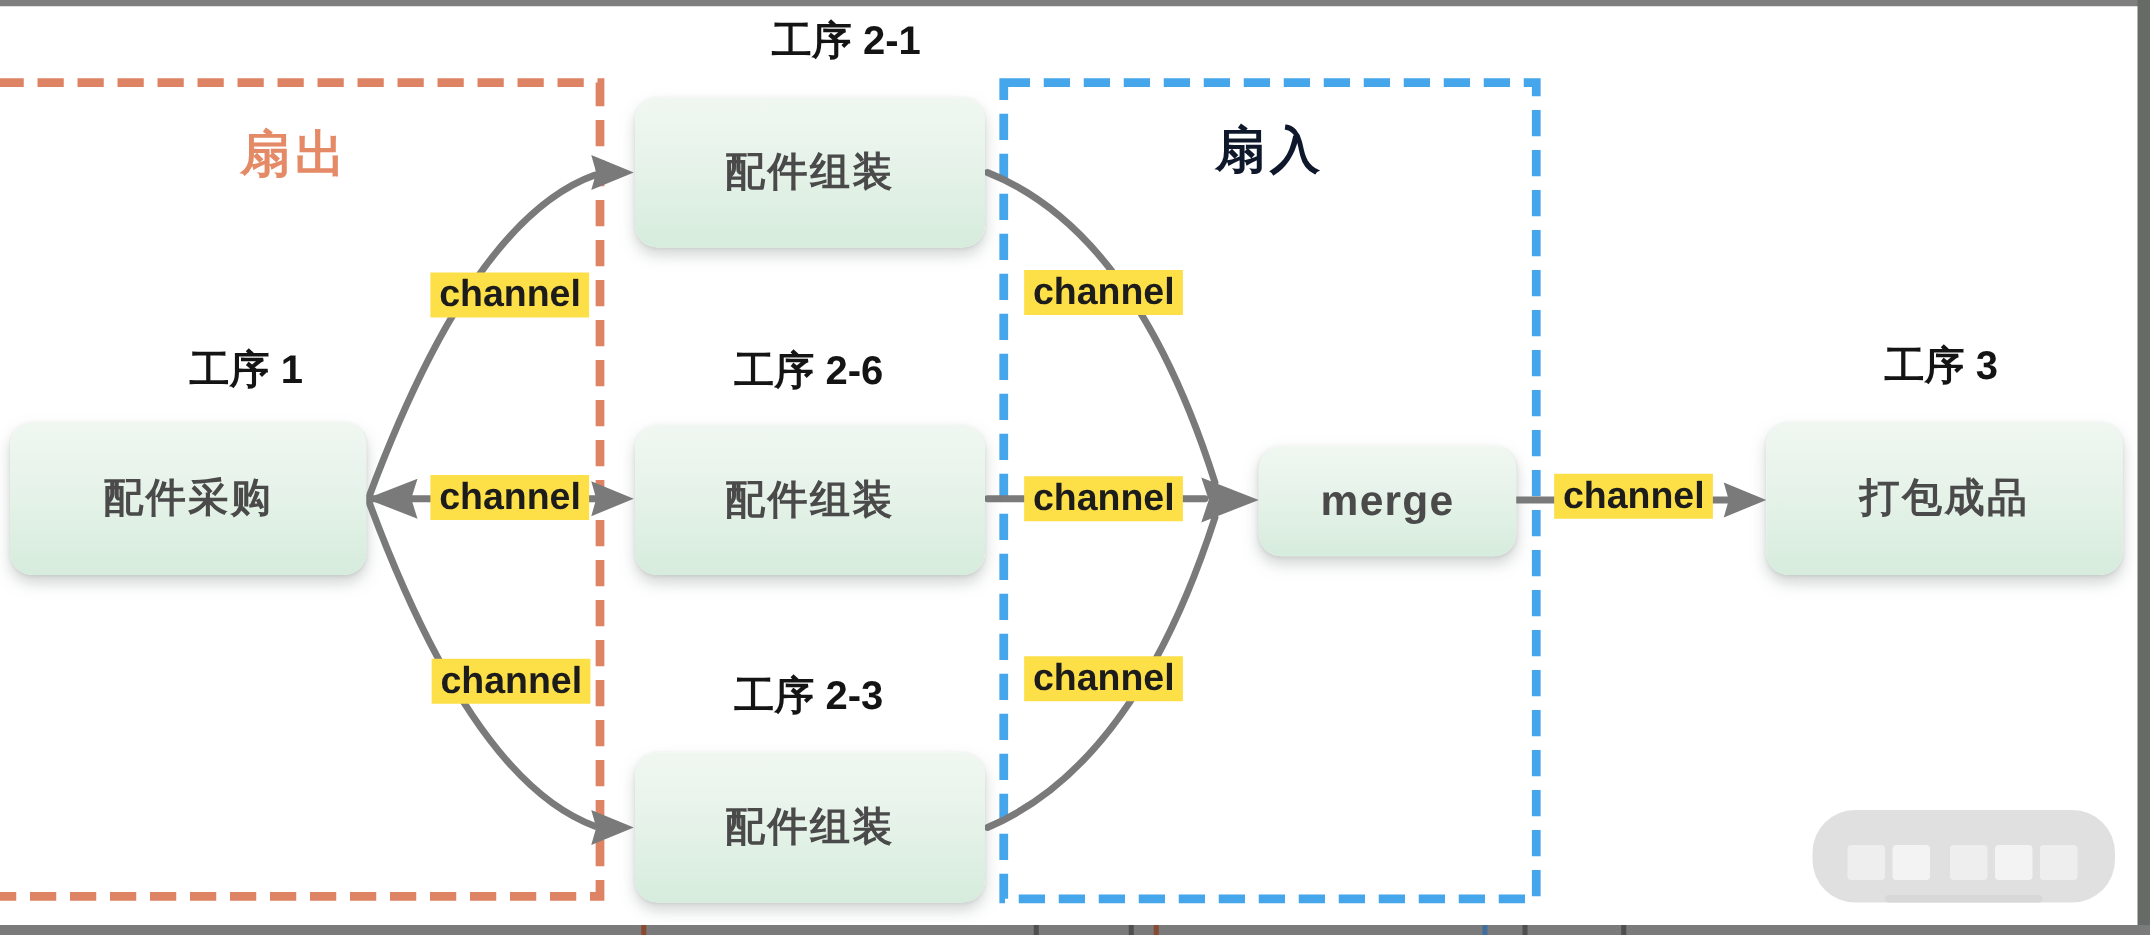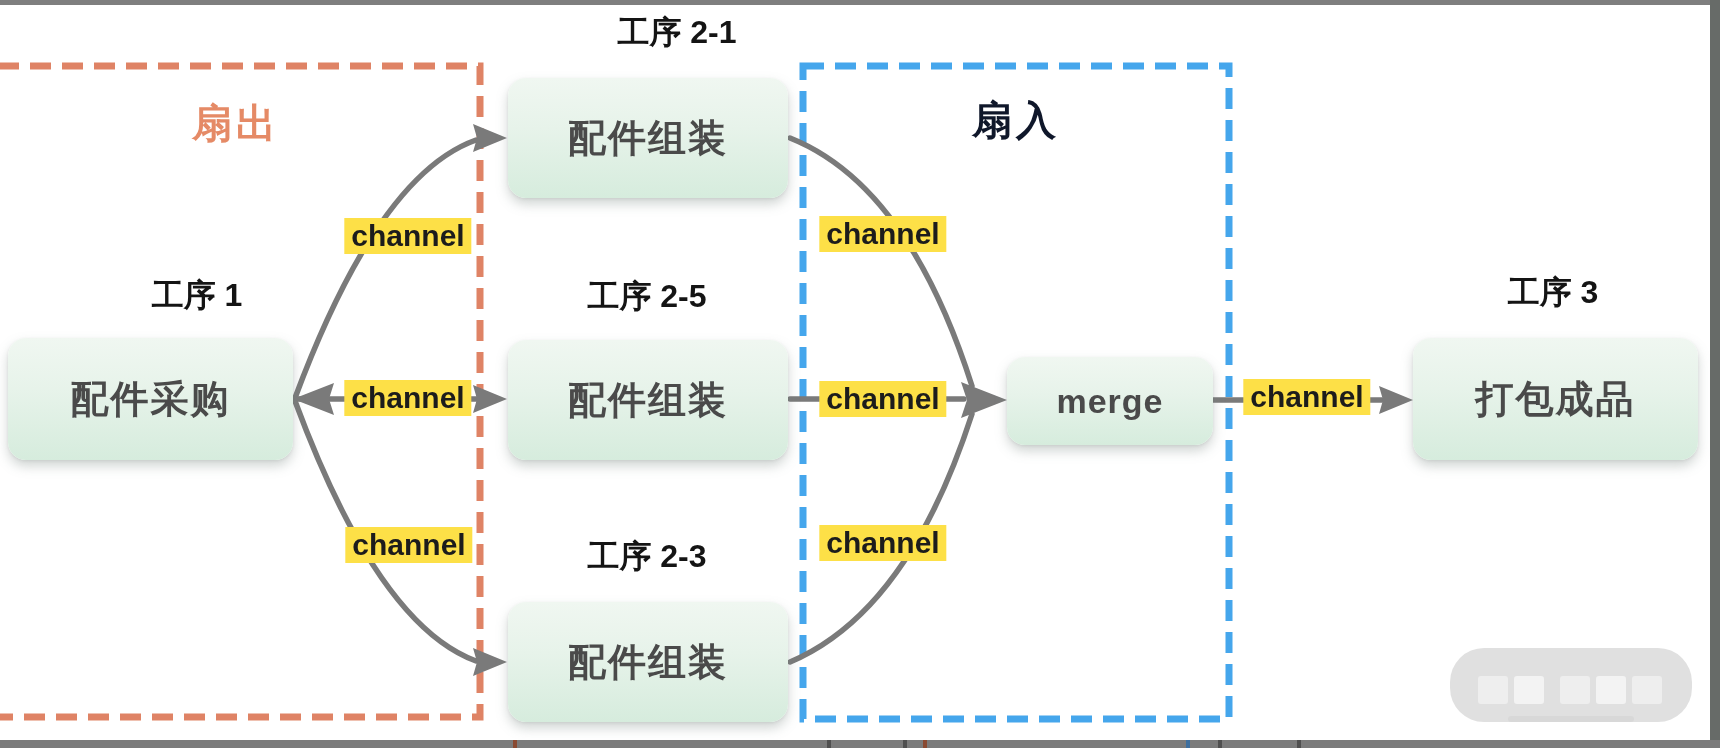--- a/index.html
+++ b/index.html
@@ -21,21 +21,21 @@
     font-size:40px;font-weight:bold;letter-spacing:4px;white-space:nowrap;
   }
   .fan-out-label{left:236px;top:123px;color:#e58a66;}
   .fan-in-label{left:1016px;top:120px;color:#0f172a;}
   
   .node{
     position:absolute;display:flex;align-items:center;justify-content:center;
     background:linear-gradient(180deg,#f0f7f1 0%,#e7f3ea 42%,#d6ecdd 100%);
     border-radius:18px;
     box-shadow:0 6px 12px rgba(120,135,128,0.35),0 1px 3px rgba(0,0,0,0.08);
-    color:#4a4a4a;font-weight:bold;font-size:38px;letter-spacing:2px;white-space:nowrap;
+    color:#4a4a4a;font-weight:bold;font-size:32px;letter-spacing:2px;white-space:nowrap;
   }
   .node-procure{left:8px;top:338px;width:285px;height:122px;}
   .node-a1{left:508px;top:78px;width:280px;height:120px;}
   .node-a2{left:508px;top:340px;width:280px;height:120px;}
   .node-a3{left:508px;top:602px;width:280px;height:120px;}
   .node-merge{left:1007px;top:357px;width:206px;height:88px;font-size:34px;letter-spacing:1px;}
   .node-pack{left:1413px;top:338px;width:285px;height:122px;}
   
   .ptitle{
     position:absolute;transform:translate(-50%,-50%);
@@ -91,21 +91,21 @@
       <polygon points="1007,400 961,382 967,400 961,418"></polygon>
       <polygon points="1413,400 1379,386 1383,400 1379,414"></polygon>
     </g>
   </svg>
 
   <div class="fan-label fan-out-label">扇出</div>
   <div class="fan-label fan-in-label">扇入</div>
 
   <div class="ptitle pt1">工序 1</div>
   <div class="ptitle pt21">工序 2-1</div>
-  <div class="ptitle pt22">工序 2-5</div>
+  <div class="ptitle pt22">工序 2-6</div>
   <div class="ptitle pt23">工序 2-3</div>
   <div class="ptitle pt3">工序 3</div>
 
   <div class="node node-procure">配件采购</div>
   <div class="node node-a1">配件组装</div>
   <div class="node node-a2">配件组装</div>
   <div class="node node-a3">配件组装</div>
   <div class="node node-pack">打包成品</div>
   <div class="node node-merge">merge</div>
 

